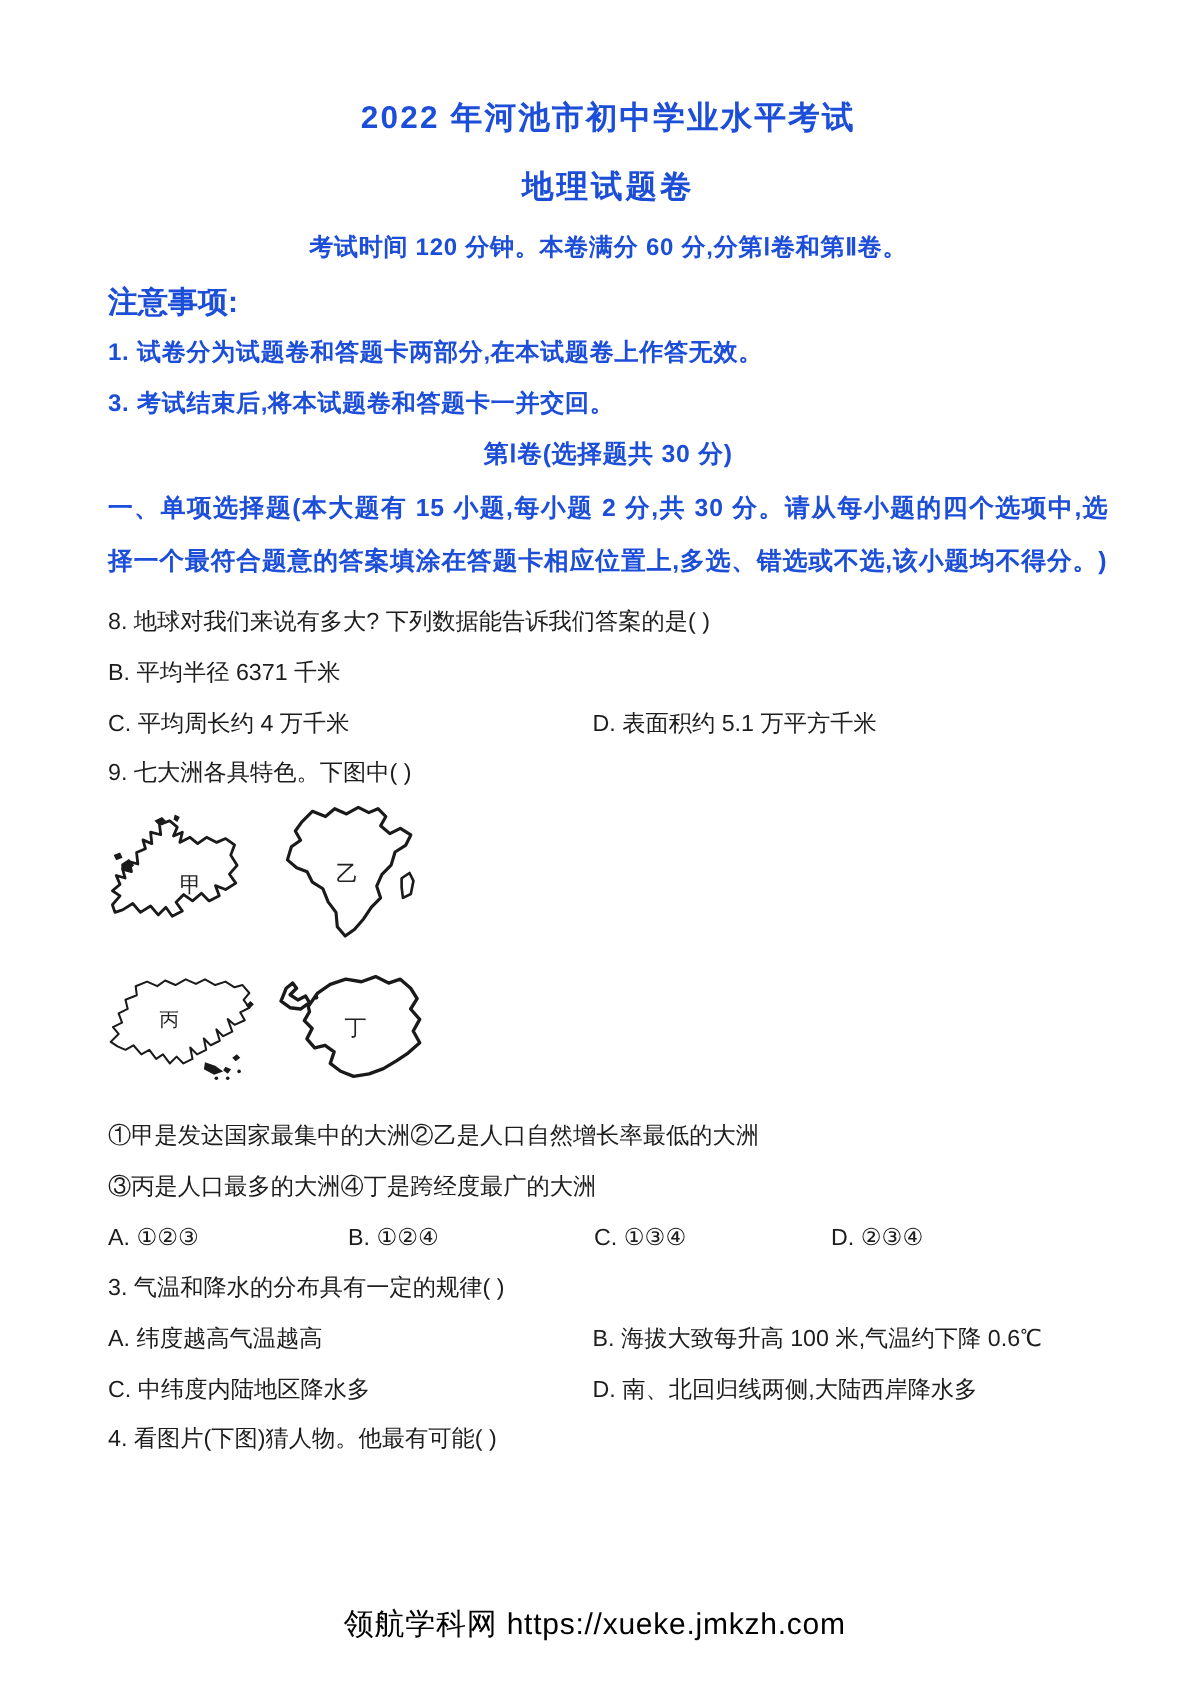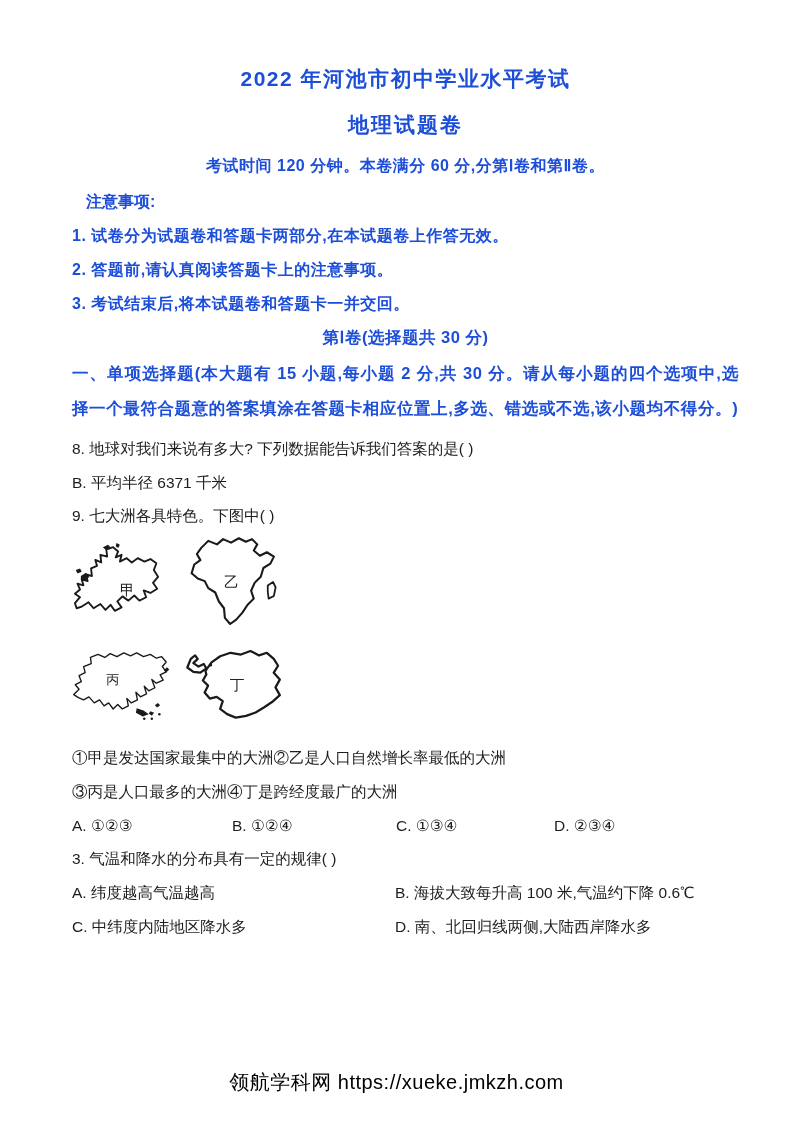--- a/index.html
+++ b/index.html
@@ -6,21 +6,21 @@
   body{
     width:793px;height:1122px;background:#ffffff;position:relative;overflow:hidden;
     font-family:"Liberation Sans", sans-serif;color:#1d1d1d;
   }
   .page{padding:66px 54px 0 72px;}
   .center{text-align:center;}
   .bold{font-weight:700;color:#1d4ed8;}
   .title{font-size:21px;letter-spacing:1.5px;line-height:26px;}
   .subtitle{font-size:21px;letter-spacing:2px;line-height:26px;margin-top:20px;}
   .info{font-size:16px;line-height:22px;margin-top:17px;letter-spacing:.5px;}
-  .notice-heading{font-size:16px;line-height:20px;margin-top:15px;margin-left:14px;}
+  .notice-heading{font-size:20px;line-height:20px;margin-top:15px;}
   .notice-line{font-size:16px;line-height:20px;margin-top:14px;letter-spacing:.5px;}
   .section-heading{font-size:16.5px;line-height:21px;margin-top:13px;letter-spacing:.5px;}
   .intro{font-size:16.5px;line-height:35px;letter-spacing:.6px;}
   .intro.first{margin-top:8px;text-align:justify;text-align-last:justify;}
   .q-line{font-size:15.5px;line-height:20px;margin-top:13px;}
   .opt-row{display:flex;font-size:15.5px;line-height:20px;margin-top:14px;}
   .opt-left{width:323px;flex:none;}
   .opt-right{flex:1;}
   .opt4-a{width:160px;flex:none;}
   .opt4-b{width:164px;flex:none;}
@@ -44,30 +44,33 @@
 <body>
 
 <div class="page">
 
   <div class="title center bold">2022 年河池市初中学业水平考试</div>
   <div class="subtitle center bold">地理试题卷</div>
   <div class="info center bold">考试时间 120 分钟。本卷满分 60 分,分第Ⅰ卷和第Ⅱ卷。</div>
 
   <div class="notice-heading bold">注意事项:</div>
   <div class="notice-line bold">1. 试卷分为试题卷和答题卡两部分,在本试题卷上作答无效。</div>
-  <div class="notice-line bold">2. 答题前,请认真阅读答题卡上的注意事项。</div>
   <div class="notice-line bold">3. 考试结束后,将本试题卷和答题卡一并交回。</div>
 
   <div class="section-heading center bold">第Ⅰ卷(选择题共 30 分)</div>
   <div class="intro first bold">一、单项选择题(本大题有 15 小题,每小题 2 分,共 30 分。请从每小题的四个选项中,选</div>
   <div class="intro bold">择一个最符合题意的答案填涂在答题卡相应位置上,多选、错选或不选,该小题均不得分。)</div>
 
   <div class="q-line">8. 地球对我们来说有多大? 下列数据能告诉我们答案的是(    )</div>
   <div class="opt-row">
     <span class="opt-right">B. 平均半径 6371 千米</span>
+  </div>
+  <div class="opt-row">
+    <span class="opt-left">C. 平均周长约 4 万千米</span>
+    <span class="opt-right">D. 表面积约 5.1 万平方千米</span>
   </div>
 
   <div class="q-line">9. 七大洲各具特色。下图中(    )</div>
 
   <div class="maps">
     <svg class="m-eu" viewBox="0 0 112 100" width="95" height="85">
       <path class="map-path" stroke-width="2.2" d="M7,72 L13,65 L7,61 L13,56 L10,49 L17,51 L15,44 L22,46 L20,38 L27,40 L26,31 L33,28 L31,21 L38,24 L37,15 L45,17 L44,9 L52,6 L58,11 L55,18 L62,15 L60,23 L68,19 L74,24 L81,19 L89,23 L96,20 L103,25 L100,33 L105,41 L99,48 L104,55 L96,60 L88,57 L91,65 L83,69 L77,63 L70,69 L63,64 L57,70 L62,77 L54,81 L49,74 L43,80 L37,73 L29,78 L23,71 L15,76 L9,78 Z"></path>
       <path class="map-fill" d="M14,40 l6,-4 l4,5 l-5,5 l-5,-2 z"></path>
       <path class="map-fill" d="M8,33 l5,-2 l2,4 l-5,2 z"></path>
       <path class="map-fill" d="M40,6 l6,-3 l3,3 l-6,3 z"></path>
@@ -110,16 +113,17 @@
   <div class="q-line">3. 气温和降水的分布具有一定的规律(    )</div>
   <div class="opt-row">
     <span class="opt-left">A.  纬度越高气温越高</span>
     <span class="opt-right">B.  海拔大致每升高 100 米,气温约下降 0.6℃</span>
   </div>
   <div class="opt-row">
     <span class="opt-left">C.  中纬度内陆地区降水多</span>
     <span class="opt-right">D.  南、北回归线两侧,大陆西岸降水多</span>
   </div>
 
+  <div class="q-line">4. 看图片(下图)猜人物。他最有可能(    )</div>
 
 </div>
 
 <div class="watermark">领航学科网 https://xueke.jmkzh.com</div>
 
 </body></html>

